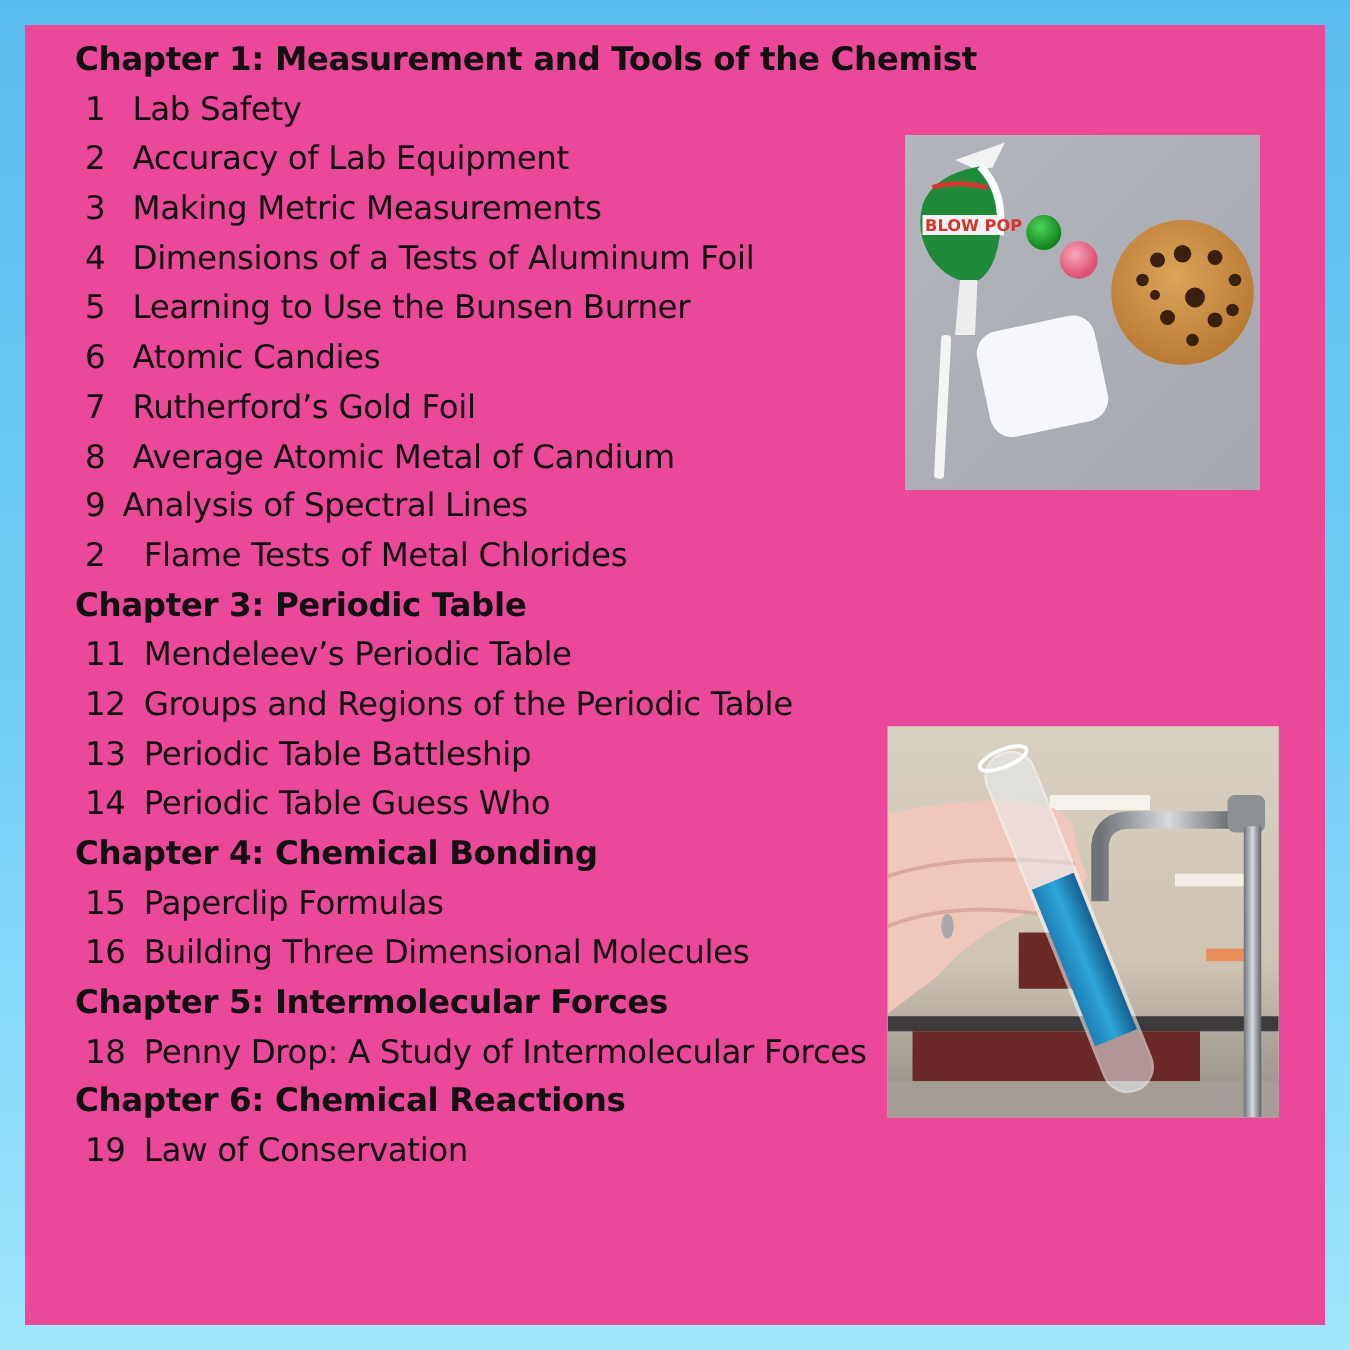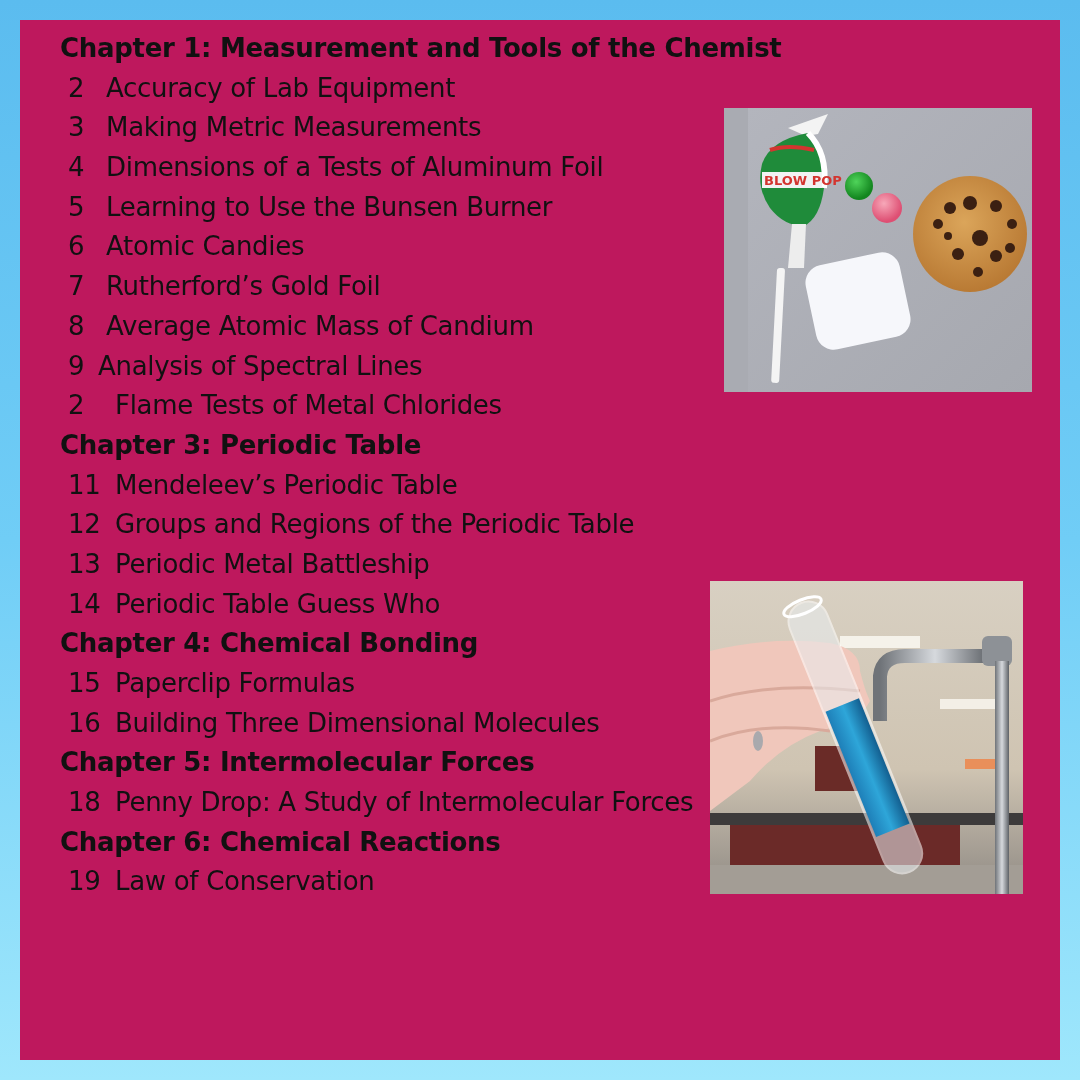--- a/index.html
+++ b/index.html
@@ -3,65 +3,66 @@
   <meta charset="utf-8">
   <style>
     html, body { margin: 0; padding: 0; }
     body {
       width: 1080px; height: 1080px; position: relative; overflow: hidden;
       background: linear-gradient(180deg, #5bbcef 0%, #70cdf6 50%, #9fe7fc 100%);
       font-family: "DejaVu Sans", "Liberation Sans", sans-serif;
     }
     .panel {
       position: absolute; left: 20px; top: 20px; width: 1040px; height: 1040px;
-      background: #be185d;
+      background: #ec4899;
     }
     .toc {
       position: absolute; left: 40px; top: 9px; margin: 0; padding: 0; list-style: none;
     }
     .line {
       height: 39.7px; line-height: 39.7px; font-size: 26px; color: #111;
       white-space: nowrap; letter-spacing: -0.3px;
     }
     .chapter { font-weight: bold; }
     .item { padding-left: 8px; }
     .num { display: inline-block; }
     .num.one { width: 38px; }
     .num.two { width: 47px; }
     .num.tight { width: 30px; }
     .lnk { text-underline-offset: 4px; text-decoration-thickness: 2px; }
     .photo {
       position: absolute; overflow: hidden;
     }
-    .photo1 { left: 704px; top: 88px; width: 284px; height: 284px; background: #a9abb2; padding-left: 24px; }
+    .photo1 { left: 704px; top: 88px; width: 284px; height: 284px; background: #a9abb2; }
     .photo2 { left: 690px; top: 561px; width: 313px; height: 313px; background: #c9bfae; }
     .photo svg { display: block; }
   </style>
 </head>
 <body>
 
 <div class="panel">
   <ul class="toc">
 
     <li class="line chapter">Chapter 1: Measurement and Tools of the Chemist</li>
+    <li class="line item"><span class="num one">1</span><span>Lab Safety</span></li>
     <li class="line item"><span class="num one">2</span><span>Accuracy of Lab Equipment</span></li>
     <li class="line item"><span class="num one">3</span><span>Making Metric Measurements</span></li>
     <li class="line item"><span class="num one">4</span><span>Dimensions of a Tests of Aluminum Foil</span></li>
     <li class="line item"><span class="num one">5</span><a class="lnk">Learning to Use the Bunsen Burner</a></li>
 
     <li class="line item"><span class="num one">6</span><a class="lnk">Atomic Candies</a></li>
     <li class="line item"><span class="num one">7</span><a class="lnk">Rutherford’s Gold Foi</a><span>l</span></li>
-    <li class="line item"><span class="num one">8</span><a class="lnk">Average Atomic Mass of Candium</a></li>
+    <li class="line item"><span class="num one">8</span><a class="lnk">Average Atomic Metal of Candium</a></li>
     <li class="line item"><span class="num tight">9</span><a class="lnk">Analysis of Spectral Lines</a></li>
     <li class="line item"><span class="num two">2</span><a class="lnk">Flame Tests of Metal Chlorides</a></li>
 
     <li class="line chapter">Chapter 3: Periodic Table</li>
     <li class="line item"><span class="num two">11</span><span>Mendeleev’s Periodic Table</span></li>
     <li class="line item"><span class="num two">12</span><span>Groups and Regions of the Periodic Table</span></li>
-    <li class="line item"><span class="num two">13</span><span>Periodic Metal Battleship</span></li>
+    <li class="line item"><span class="num two">13</span><span>Periodic Table Battleship</span></li>
     <li class="line item"><span class="num two">14</span><span>Periodic Table Guess Who</span></li>
 
     <li class="line chapter">Chapter 4: Chemical Bonding</li>
     <li class="line item"><span class="num two">15</span><span>Paperclip Formulas</span></li>
     <li class="line item"><span class="num two">16</span><span>Building Three Dimensional Molecules</span></li>
 
     <li class="line chapter">Chapter 5: Intermolecular Forces</li>
     <li class="line item"><span class="num two">18</span><a class="lnk">Penny Drop: A Study of Intermolecular Forces</a></li>
 
     <li class="line chapter">Chapter 6: Chemical Reactions</li>

